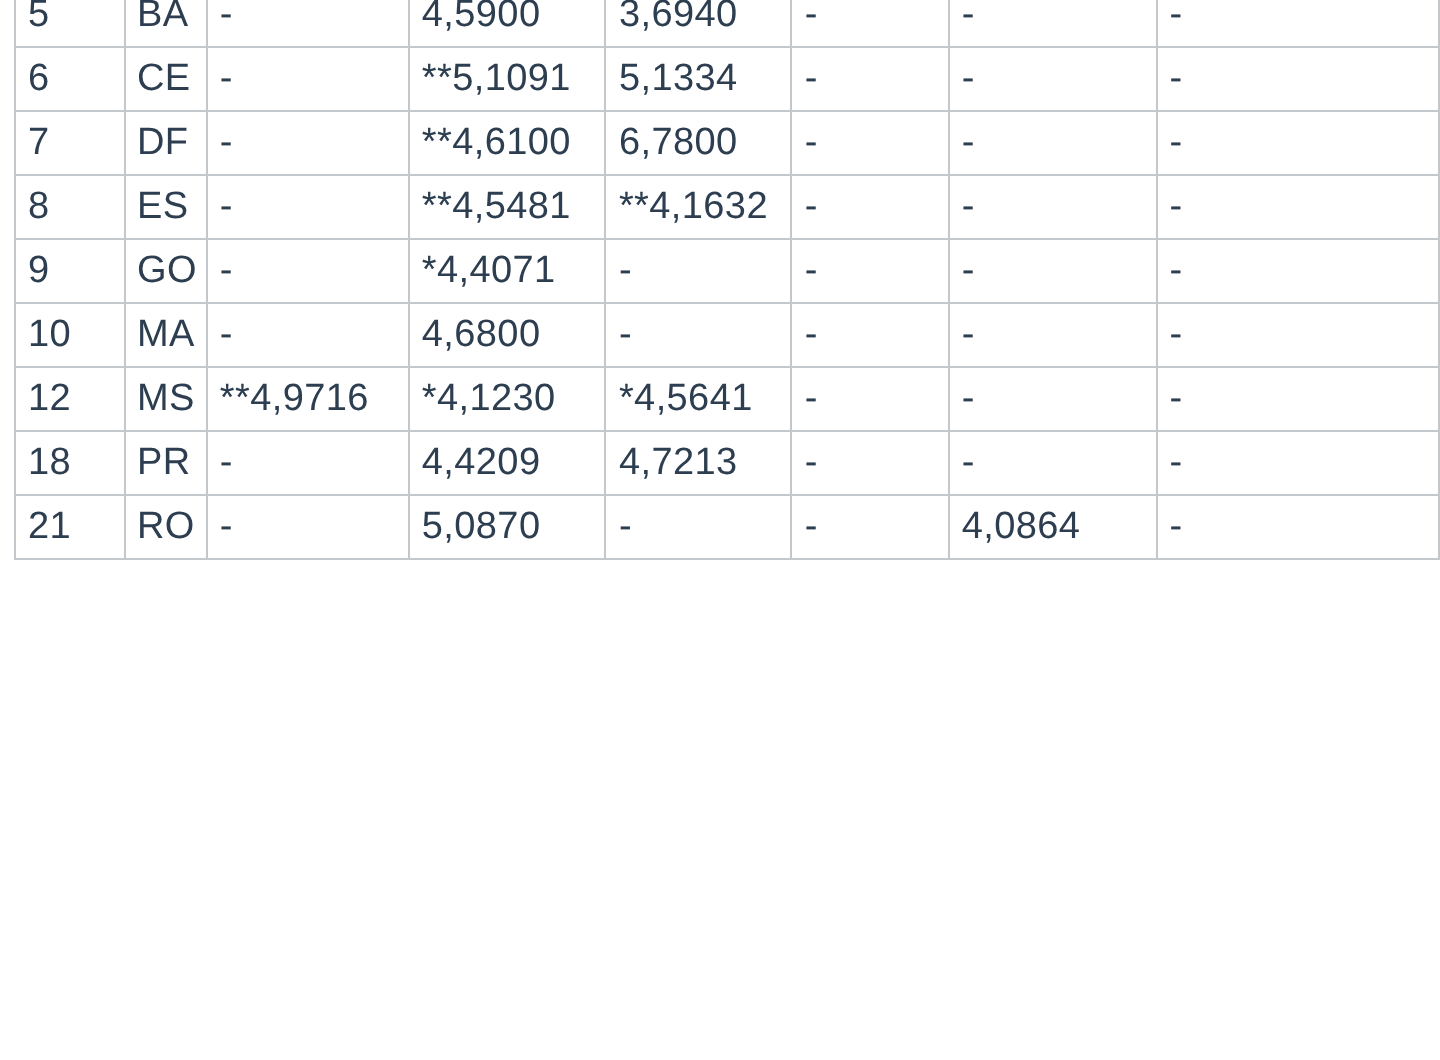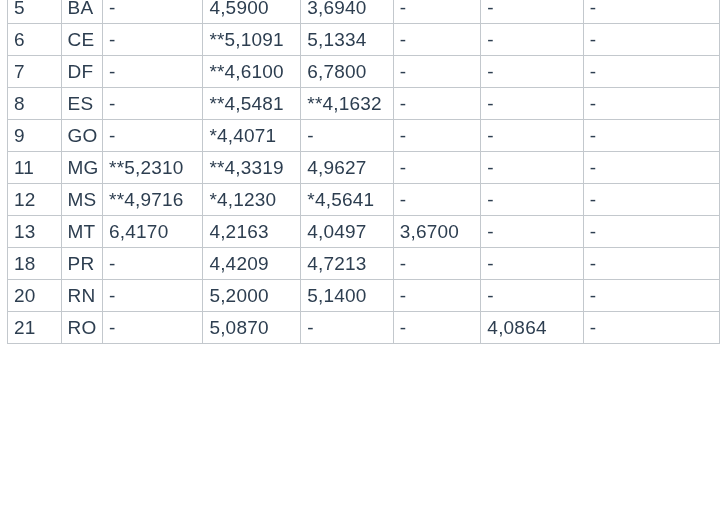--- a/index.html
+++ b/index.html
@@ -98,65 +98,45 @@
           <td>9</td>
           <td>GO</td>
           <td>-</td>
           <td>*4,4071</td>
           <td>-</td>
           <td>-</td>
           <td>-</td>
           <td>-</td>
         </tr>
         <tr>
-          <td>11</td>
-          <td>MG</td>
-          <td>**5,2310</td>
-          <td>**4,3319</td>
-          <td>4,9627</td>
+          <td>10</td>
+          <td>MA</td>
+          <td>-</td>
+          <td>4,6800</td>
+          <td>-</td>
           <td>-</td>
           <td>-</td>
           <td>-</td>
         </tr>
         <tr>
           <td>12</td>
           <td>MS</td>
           <td>**4,9716</td>
           <td>*4,1230</td>
           <td>*4,5641</td>
           <td>-</td>
           <td>-</td>
           <td>-</td>
         </tr>
         <tr>
-          <td>13</td>
-          <td>MT</td>
-          <td>6,4170</td>
-          <td>4,2163</td>
-          <td>4,0497</td>
-          <td>3,6700</td>
-          <td>-</td>
-          <td>-</td>
-        </tr>
-        <tr>
           <td>18</td>
           <td>PR</td>
           <td>-</td>
           <td>4,4209</td>
           <td>4,7213</td>
-          <td>-</td>
-          <td>-</td>
-          <td>-</td>
-        </tr>
-        <tr>
-          <td>20</td>
-          <td>RN</td>
-          <td>-</td>
-          <td>5,2000</td>
-          <td>5,1400</td>
           <td>-</td>
           <td>-</td>
           <td>-</td>
         </tr>
         <tr>
           <td>21</td>
           <td>RO</td>
           <td>-</td>
           <td>5,0870</td>
           <td>-</td>

